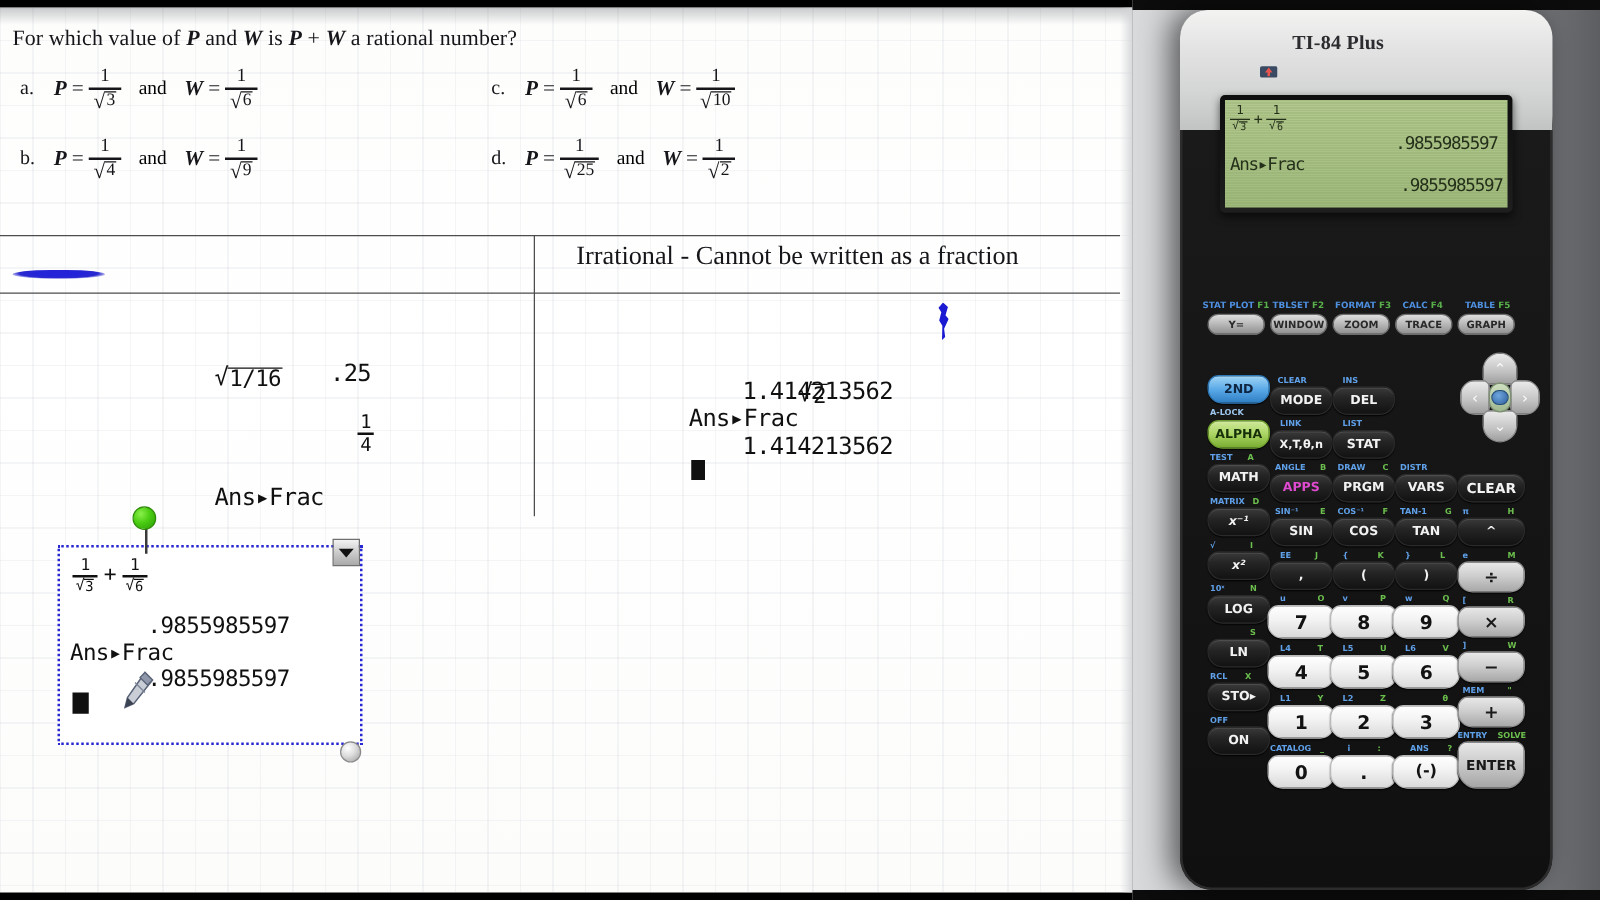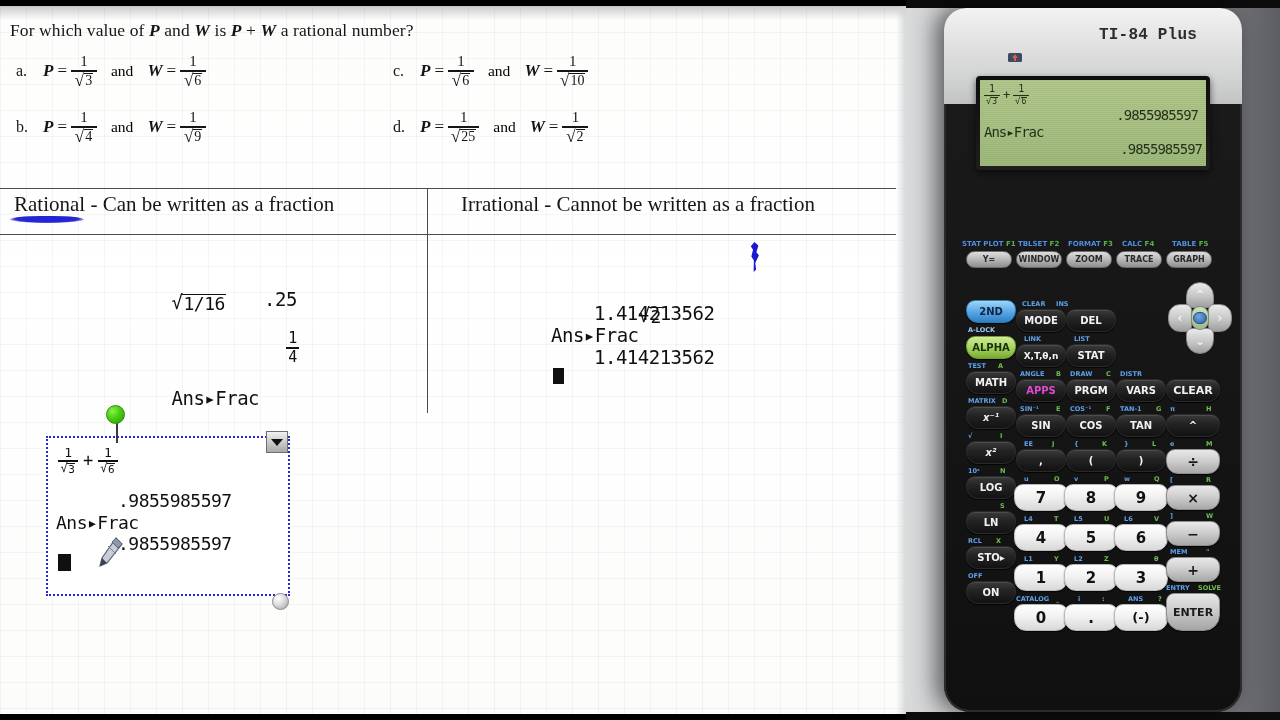--- a/index.html
+++ b/index.html
@@ -123,22 +123,22 @@
     background: linear-gradient(to bottom, #e9eaea 0%, #dcdddd 8%, #cfd0d0 12%, #1a1a1a 13%, #101010 100%);
     border-radius: 22px 22px 26px 26px;
     box-shadow: -8px 0 22px rgba(0,0,0,.55), inset 0 0 0 2px #2c2c2c;
     overflow: hidden;
   }
   #calc-topshell {
     position: absolute; left: 0; top: 0; width: 298px; height: 96px;
     background: linear-gradient(to bottom, #f3f3f2 0%, #e3e4e3 30%, #d3d4d4 70%, #c2c3c3 100%);
     border-radius: 20px 20px 0 0;
   }
-  #calc-title { position: absolute; top: 18px; width: 253px; text-align: right;
-    font-family: Liberation Mono, monospace; font-weight: bold; font-size: 16px; color: #2c2c30; letter-spacing: .2px; }
+  #calc-title { position: absolute; top: 18px; width: 253px; text-align: center;
+    font-family: Liberation Serif, serif; font-weight: bold; font-size: 16px; color: #2c2c30; letter-spacing: .2px; }
   #calc-brand { position: absolute; top: 42px; width: 298px; text-align: center;
     font-family: "Liberation Serif", serif; font-size: 13px; color: #4e5358; letter-spacing: .4px; }
   #ti-logo { position: absolute; left: 64px; top: 43px; width: 14px; height: 13px; }
 
   #screen-bezel {
     position: absolute; left: 32px; top: 68px; width: 234px; height: 94px;
     background: linear-gradient(to bottom, #0e0e0e, #1e1e1e);
     border-radius: 4px;
     box-shadow: 0 3px 7px rgba(0,0,0,.6);
   }
@@ -364,21 +364,20 @@
               </span>
           </span>
         </span>
       </div>
     </div>
 
     <div id="tbl-hline-top"></div>
     <div id="tbl-hline-bot"></div>
     <div id="tbl-vline"></div>
 
-    <div class="col-head" id="head-rational">Rational - Can be written as a fraction</div>
     <div class="col-head" id="head-irrational">Irrational - Cannot be written as a fraction</div>
     <div id="blue-underline"></div>
     <div id="blue-mark"></div>
 
     <div class="ex" id="ex-left">
       <div class="ex-line calcfont">
         <span class="sqrt-inline"><span class="sg">√</span><span class="rc">1/16</span></span>
       </div>
       <div class="ex-line calcfont" style="margin-top:14px;">
         <span>Ans▸Frac</span>
@@ -548,21 +547,21 @@
     <div class="sec" style="left:80px; top:507px;">L4</div>
     <div class="alp" style="left:110px; top:507px;">T</div>
     <div class="key white" style="left:70px; top:516px; width:54px; height:27px;">4</div>
     <div class="sec" style="left:80px; top:547px;">L1</div>
     <div class="alp" style="left:110px; top:547px;">Y</div>
     <div class="key white" style="left:70px; top:556px; width:54px; height:27px;">1</div>
     <div class="sec" style="left:72px; top:587px;">CATALOG</div>
     <div class="alp" style="left:112px; top:587px;">_</div>
     <div class="key white" style="left:70px; top:596px; width:54px; height:27px;">0</div>
 
-    <div class="sec" style="left:112px; top:292px;">INS</div>
+    <div class="sec" style="left:130px; top:292px;">INS</div>
     <div class="key" style="left:122px; top:301px; width:50px; height:23px;">DEL</div>
     <div class="sec" style="left:130px; top:327px;">LIST</div>
     <div class="key" style="left:122px; top:336px; width:50px; height:23px;">STAT</div>
     <div class="sec" style="left:126px; top:362px;">DRAW</div>
     <div class="alp" style="left:162px; top:362px;">C</div>
     <div class="key" style="left:122px; top:371px; width:50px; height:23px;">PRGM</div>
     <div class="sec" style="left:126px; top:397px;">COS⁻¹</div>
     <div class="alp" style="left:162px; top:397px;">F</div>
     <div class="key" style="left:122px; top:406px; width:50px; height:23px;">COS</div>
     <div class="sec" style="left:130px; top:432px;">{</div>

